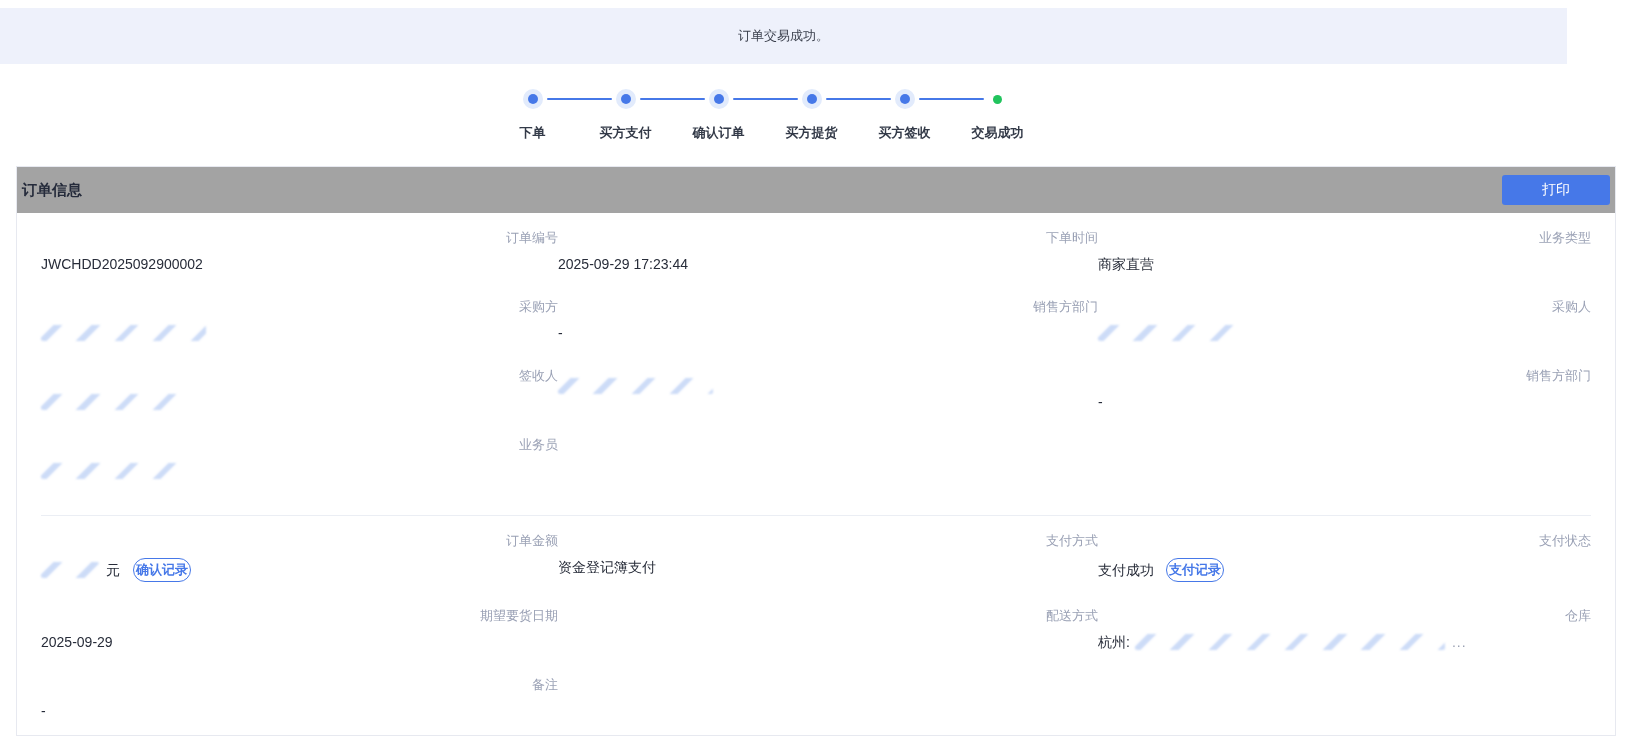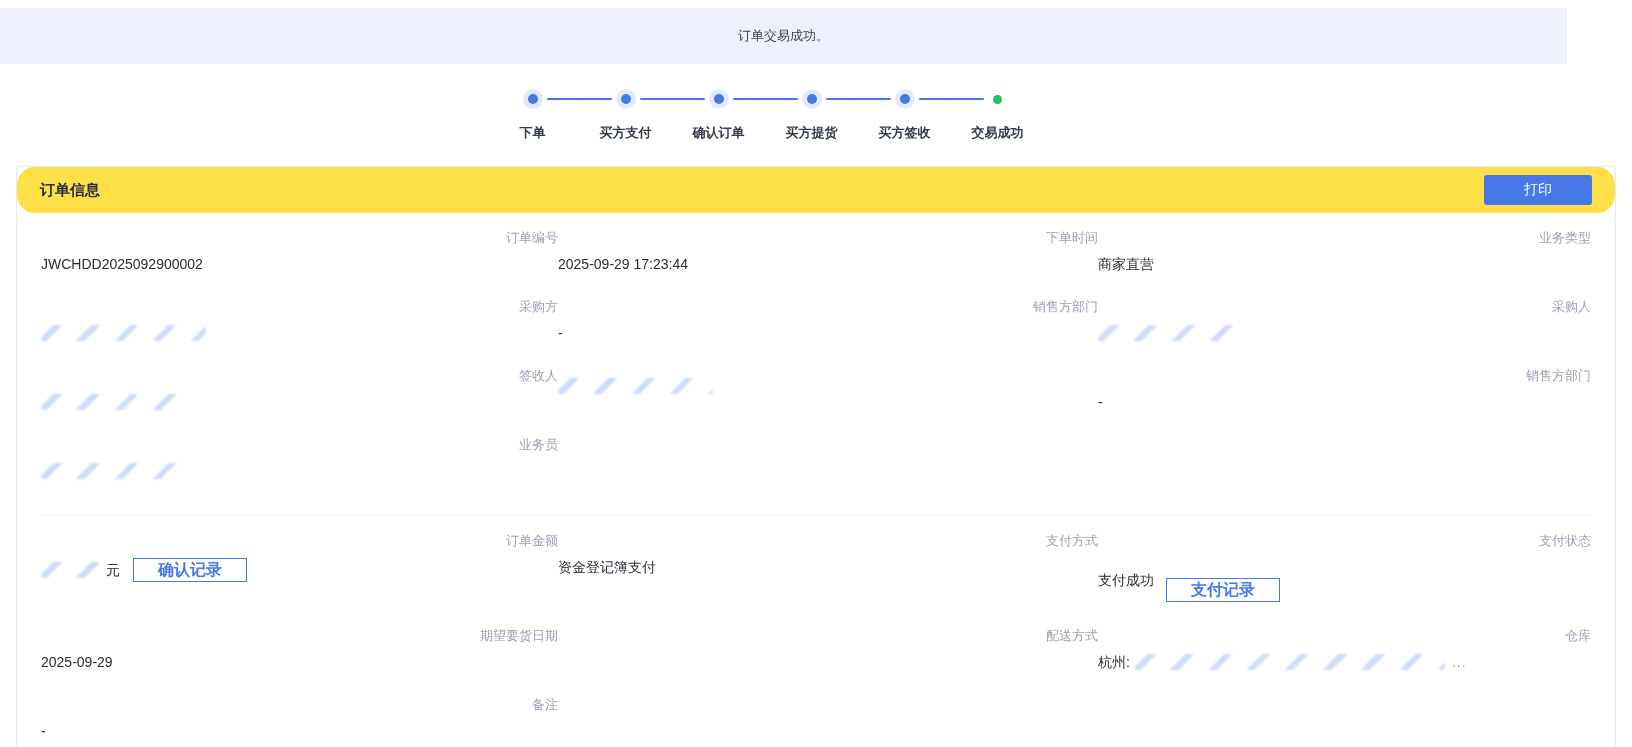--- a/index.html
+++ b/index.html
@@ -18,47 +18,47 @@
   .dot { width:10px; height:10px; border-radius:50%; background:#4678e8;
     box-shadow:0 0 0 5px #e2ebfc; }
   .step.success .dot { width:9px; height:9px; background:#21c45d; box-shadow:none; }
   .step:not(:last-child)::after { content:""; position:absolute; top:10px;
     left:calc(50% + 14px); width:65px; height:2px; background:#4678e8; border-radius:1px; }
   .step-label { margin-top:14px; font-size:13px; color:#333a48; white-space:nowrap; }
 
   
   .card { position:absolute; left:16px; top:166px; width:1600px;
     border:1px solid #e7e9f0; background:#fff; }
-  .card-header { height:46px; background:#fde047; display:flex; align-items:center;
-    padding:0 23px;border-radius:18px; }
+  .card-header { height:46px; background:#a3a3a3; display:flex; align-items:center;
+    padding:0 5px; }
   .card-title { font-size:15px; font-weight:bold; color:#252b3b; }
   .print-btn { margin-left:auto; width:108px; height:30px; background:#4678e8; color:#fff;
     font-size:14px; border:none; border-radius:3px; cursor:pointer; font-family:inherit; }
 
   .card-body { padding:0 24px 6px; }
   .frow { display:grid; grid-template-columns:517px 540px 1fr; }
   .field { padding-top:17px; padding-bottom:9px; }
   .flabel { font-size:13px; color:#9aa1b5; line-height:16px;text-align:right; }
   .fvalue { margin-top:9px; font-size:14px; color:#272c39; min-height:18px;
     display:flex; align-items:center; line-height:18px; }
   .divider { border-top:1px solid #ebeef4; margin-top:26px; }
 
-  .ghost-btn { height:24px; padding:0 24px; border:1px solid #4678e8; color:#4678e8;
-    background:#fff; border-radius:0; font-size:16px; font-weight:bold; cursor:pointer;
+  .ghost-btn { height:24px; padding:0 2px; border:1px solid #4678e8; color:#4678e8;
+    background:#fff; border-radius:12px; font-size:13px; font-weight:bold; cursor:pointer;
     font-family:inherit; }
 
   
   .redact { display:inline-block; height:16px; border-radius:2px;
     background:repeating-linear-gradient(135deg,
       rgba(255,255,255,0) 0px, rgba(255,255,255,0) 9px,
       rgba(122,162,235,0.38) 9px, rgba(122,162,235,0.38) 15px,
       rgba(255,255,255,0) 15px, rgba(255,255,255,0) 27px);
     filter:blur(1.3px); }
   .unit { margin:0 13px 0 7px; }
-  .ml12 { margin-left:12px;margin-top:20px; }
+  .ml12 { margin-left:12px; }
   .ellipsis-txt { color:#99a0b2; margin-left:7px; letter-spacing:1px; }
   .cut-mark { display:inline-block; width:3px; height:15px; background:#5a606d; margin-left:3px; }
 </style>
 </head>
 <body>
 
 <div class="banner">
   <span>订单交易成功。</span>
 </div>
 

